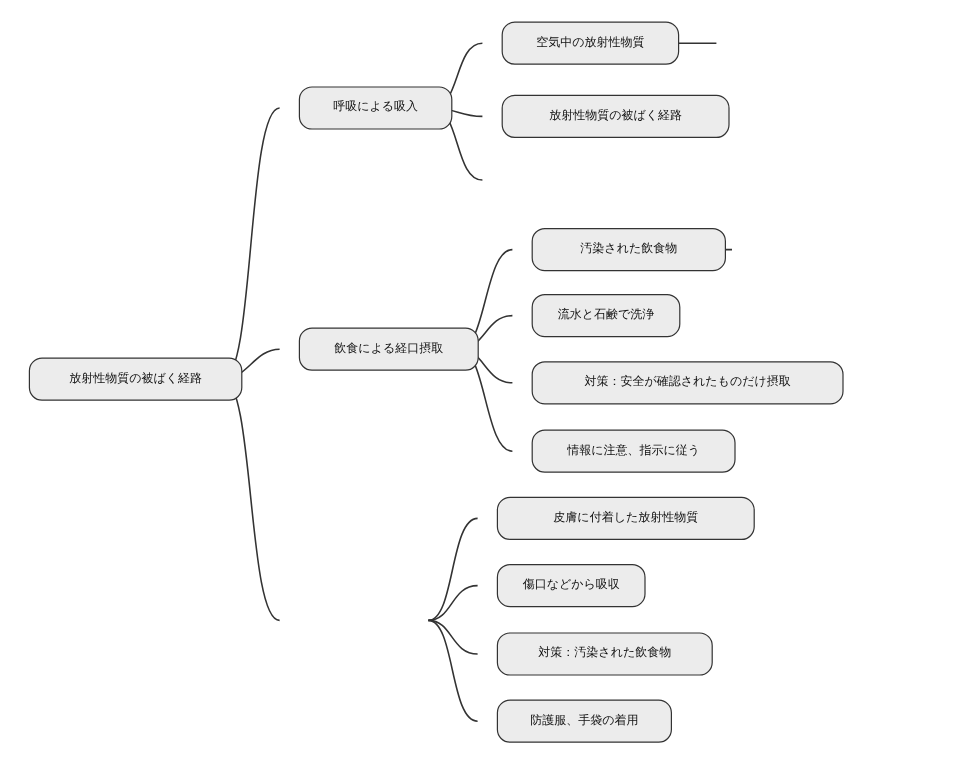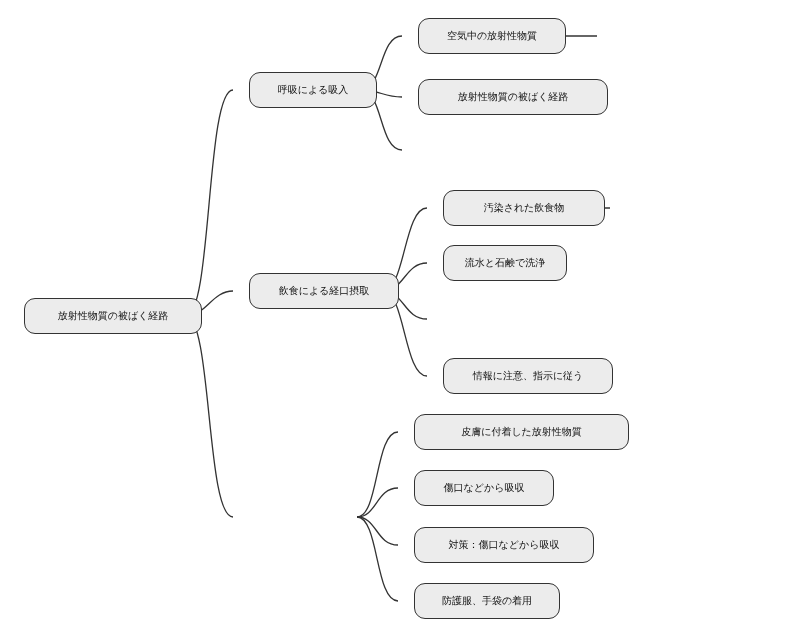--- a/index.html
+++ b/index.html
@@ -55,21 +55,21 @@
   #n-b1c2   { left: 402px; top:  79px; width: 190px; }
   #n-b1c3   { left: 402px; top: 132px; width: 134px; }
   #n-b2     { left: 233px; top: 273px; width: 150px; }
   #n-b2c1   { left: 427px; top: 190px; width: 162px; }
   #n-b2c1c1 { left: 610px; top: 190px; width: 180px; }
   #n-b2c2   { left: 427px; top: 245px; width: 124px; }
   #n-b2c3   { left: 427px; top: 301px; width: 260px; }
   #n-b2c4   { left: 427px; top: 358px; width: 170px; }
   #n-b3     { left: 233px; top: 499px; width: 124px; }
   #n-b3c1   { left: 398px; top: 414px; width: 215px; }
-  #n-b3c2   { left: 398px; top: 470px; width: 140px; }
+  #n-b3c2   { left: 398px; top: 470px; width: 124px; }
   #n-b3c3   { left: 398px; top: 527px; width: 180px; }
   #n-b3c4   { left: 398px; top: 583px; width: 146px; }
 </style>
 </head>
 <body>
 
 <div class="canvas">
 
   <svg class="edges" viewBox="0 0 796 640" aria-hidden="true">
     <path d="M 186 316 C 212 316 206 90 233 90"></path>
@@ -92,20 +92,21 @@
 
   <div class="node" id="n-root">放射性物質の被ばく経路</div>
 
   <div class="node" id="n-b1">呼吸による吸入</div>
   <div class="node" id="n-b1c1">空気中の放射性物質</div>
   <div class="node" id="n-b1c2">放射性物質の被ばく経路</div>
 
   <div class="node" id="n-b2">飲食による経口摂取</div>
   <div class="node" id="n-b2c1">汚染された飲食物</div>
   <div class="node" id="n-b2c2">流水と石鹸で洗浄</div>
+  <div class="node" id="n-b2c3">対策：安全が確認されたものだけ摂取</div>
   <div class="node" id="n-b2c4">情報に注意、指示に従う</div>
 
   <div class="node" id="n-b3c1">皮膚に付着した放射性物質</div>
   <div class="node" id="n-b3c2">傷口などから吸収</div>
-  <div class="node" id="n-b3c3">対策：傷口などから吸収</div>
+  <div class="node" id="n-b3c3">対策：汚染された飲食物</div>
   <div class="node" id="n-b3c4">防護服、手袋の着用</div>
 
 </div>
 
 </body></html>

